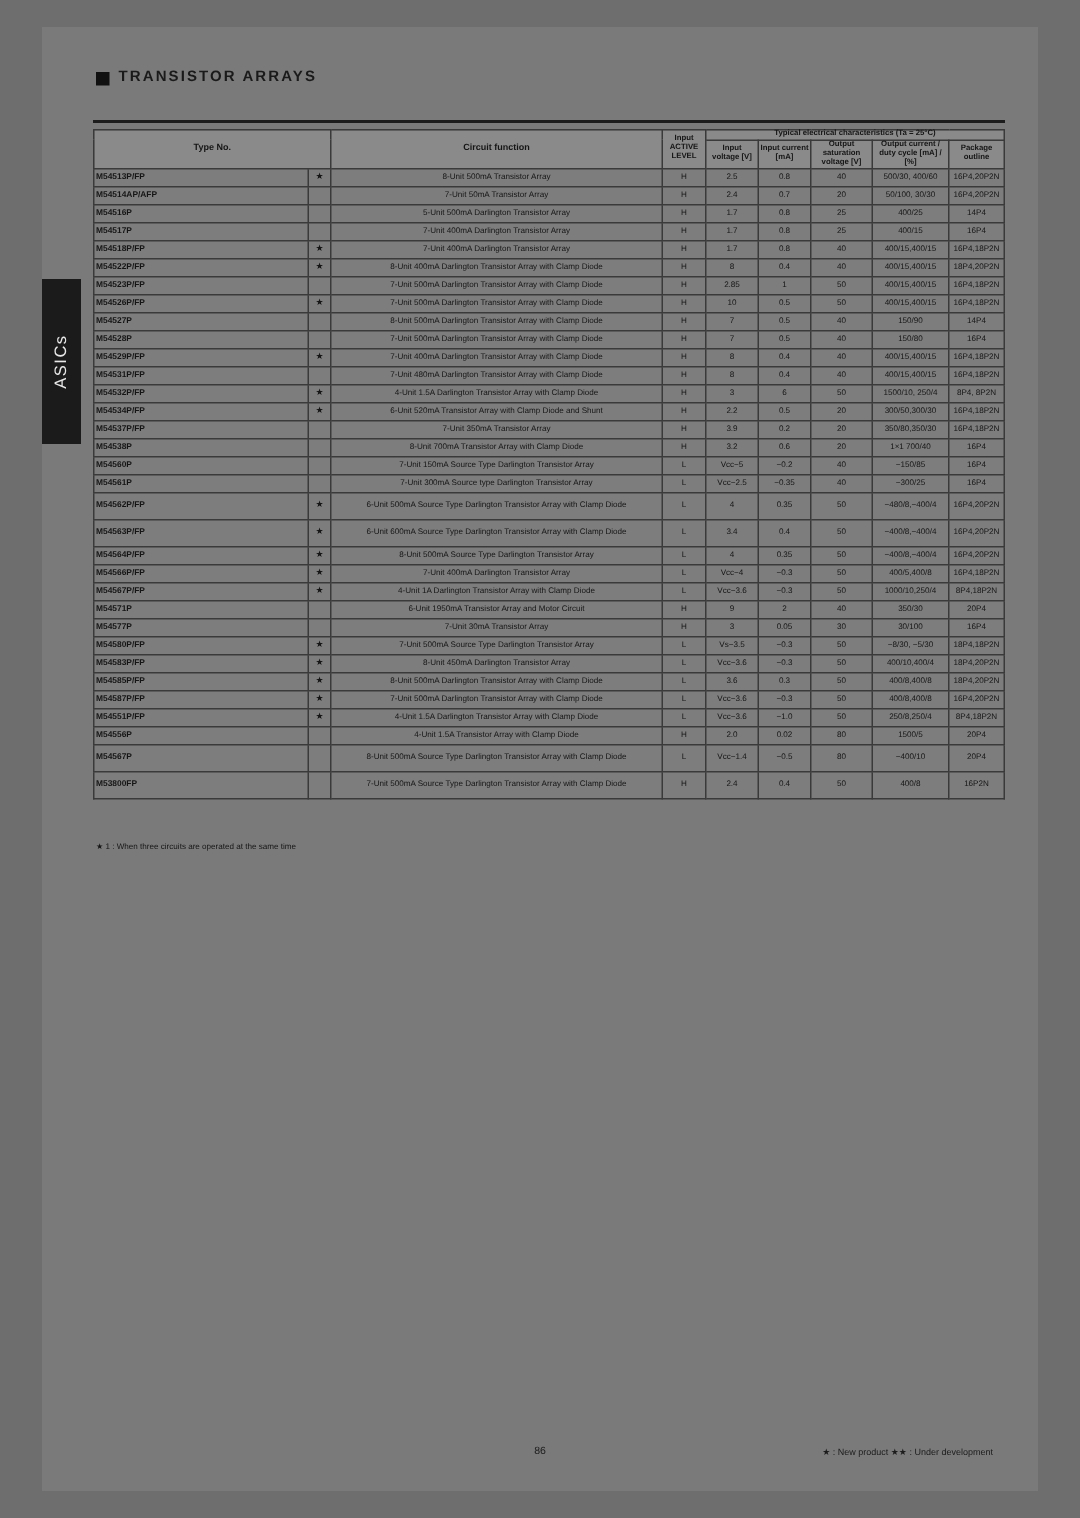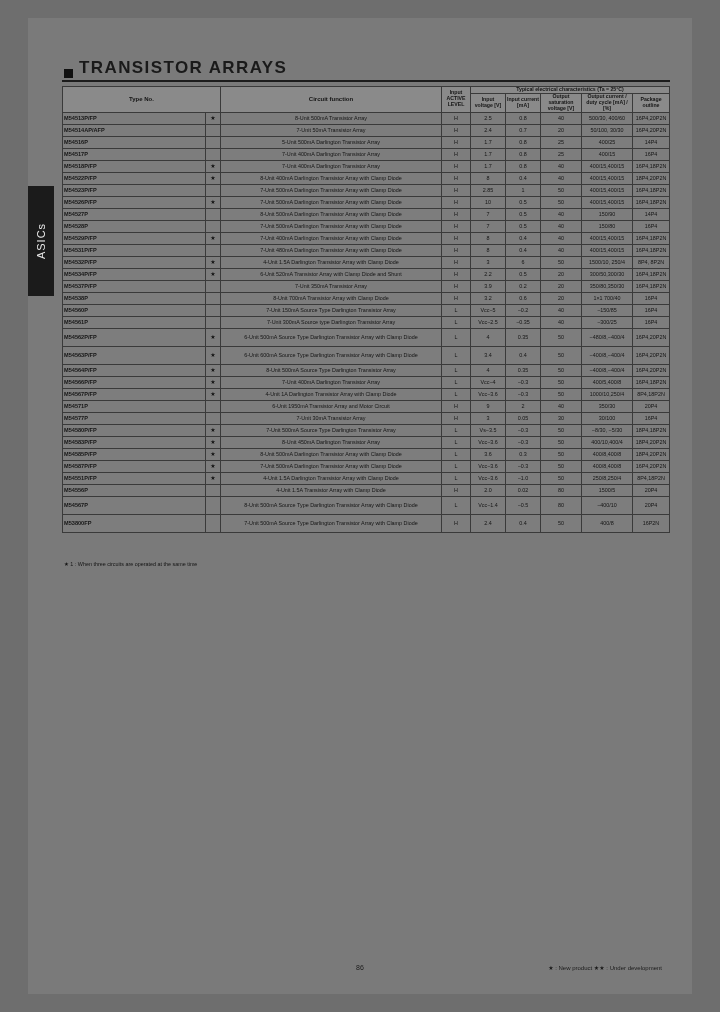--- a/index.html
+++ b/index.html
@@ -17,22 +17,22 @@
   .sidetab{
     position:absolute;left:0px;top:168px;width:26px;height:110px;
     background:#1b1b1b;color:#e8e8e8;
     display:flex;align-items:center;justify-content:center;
   }
   .sidetab span{
     transform:rotate(-90deg);
     font-size:11px;letter-spacing:1px;white-space:nowrap;
   }
   .title{
-    position:absolute;left:36px;top:40px;
-    font-size:17px;font-weight:bold;letter-spacing:1.4px;color:#1a1a1a;
+    position:absolute;left:36px;top:28px;
+    font-size:10px;font-weight:bold;letter-spacing:1.4px;color:#1a1a1a;
     display:flex;align-items:flex-end;gap:6px;
   }
   .title .sq{width:9px;height:9px;background:#111;display:inline-block;}
   .rule{
     position:absolute;left:34px;top:62px;width:608px;height:2px;background:#1c1c1c;
   }
   table.main{
     position:absolute;left:34px;top:68px;width:608px;
     border-collapse:collapse;
     font-size:5.4px;

